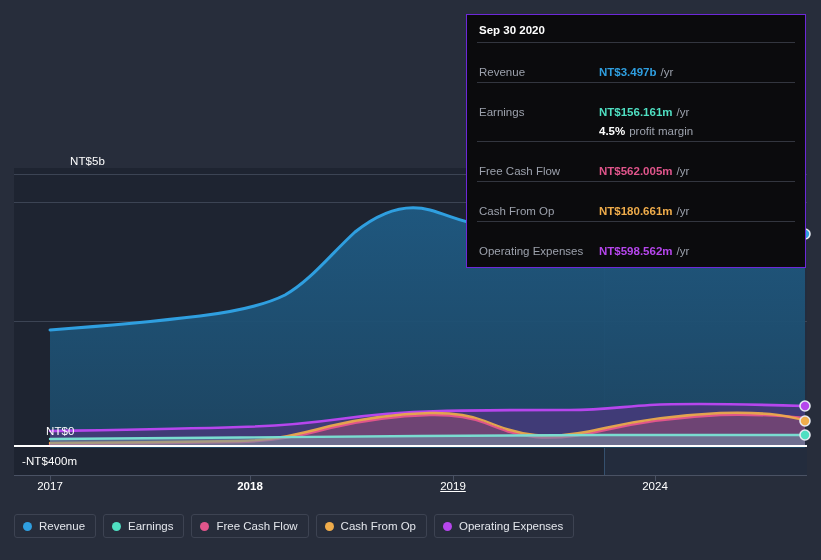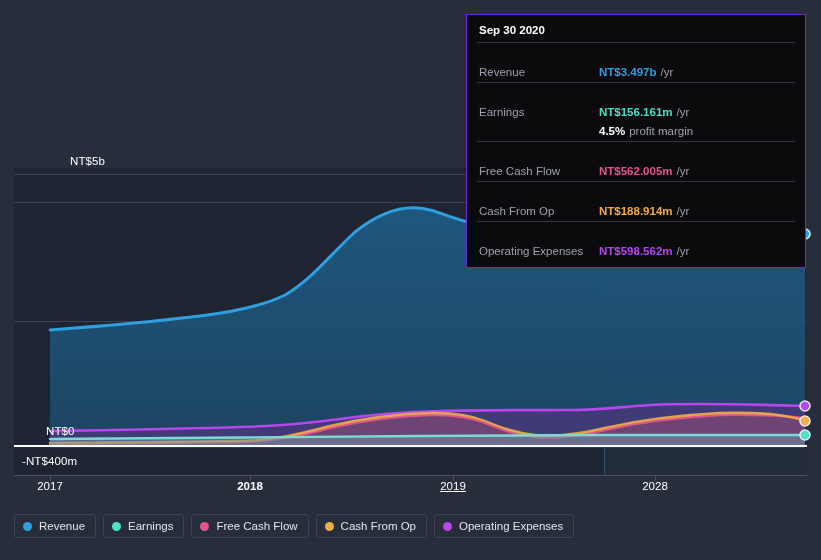--- a/index.html
+++ b/index.html
@@ -201,21 +201,21 @@
     </g>
   </svg>
 
   <div class="ylab ylab-5b">NT$5b</div>
   <div class="ylab ylab-0">NT$0</div>
   <div class="ylab ylab-neg">-NT$400m</div>
 
   <div class="xlab" style="left:50px;">2017</div>
   <div class="xlab" style="left:250px;font-weight:bold;">2018</div>
   <div class="xlab" style="left:453px;text-decoration:underline;">2019</div>
-  <div class="xlab" style="left:655px;">2028</div>
+  <div class="xlab" style="left:655px;">2024</div>
 
   <div class="tooltip">
     <div class="tt-title">Sep 30 2020</div>
 
     <div class="tt-row">
       <span class="tt-label">Revenue</span>
       <span class="tt-value" style="color:#2f9fe0">NT$3.497b</span>
       <span class="tt-suffix">/yr</span>
     </div>
 
@@ -232,21 +232,21 @@
     </div>
 
     <div class="tt-row">
       <span class="tt-label">Free Cash Flow</span>
       <span class="tt-value" style="color:#e0558b">NT$562.005m</span>
       <span class="tt-suffix">/yr</span>
     </div>
 
     <div class="tt-row">
       <span class="tt-label">Cash From Op</span>
-      <span class="tt-value" style="color:#efac4b">NT$188.914m</span>
+      <span class="tt-value" style="color:#efac4b">NT$180.661m</span>
       <span class="tt-suffix">/yr</span>
     </div>
 
     <div class="tt-row">
       <span class="tt-label">Operating Expenses</span>
       <span class="tt-value" style="color:#b646ed">NT$598.562m</span>
       <span class="tt-suffix">/yr</span>
     </div>
   </div>
 

